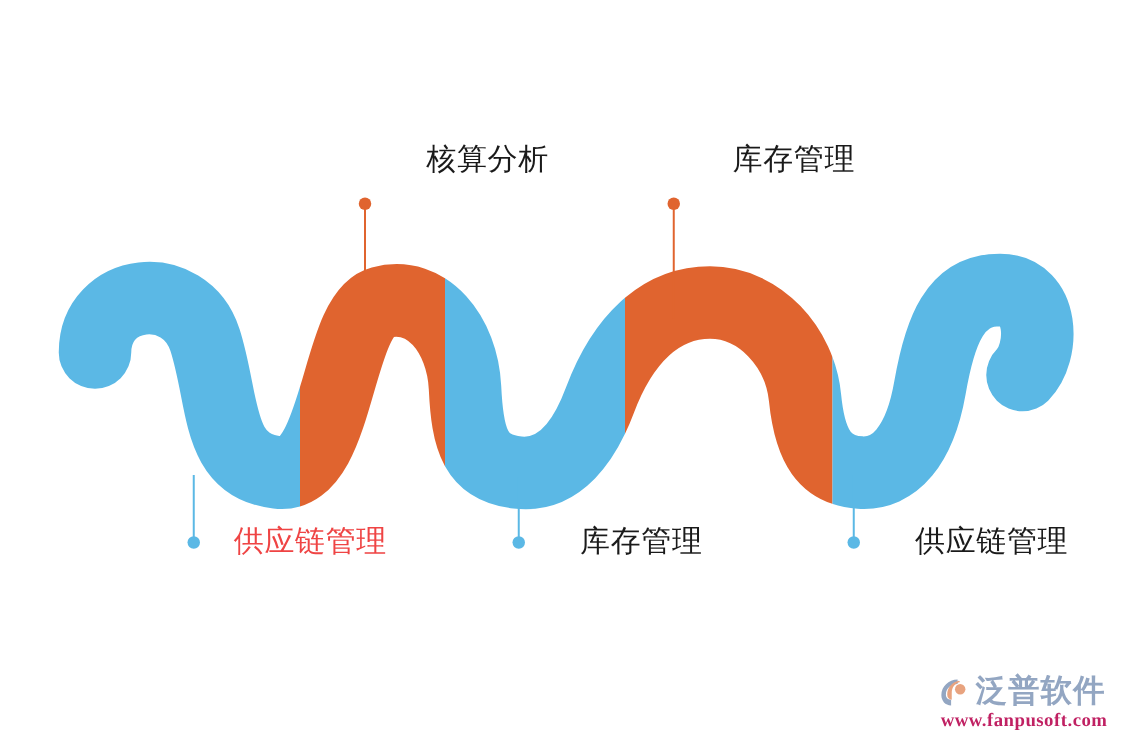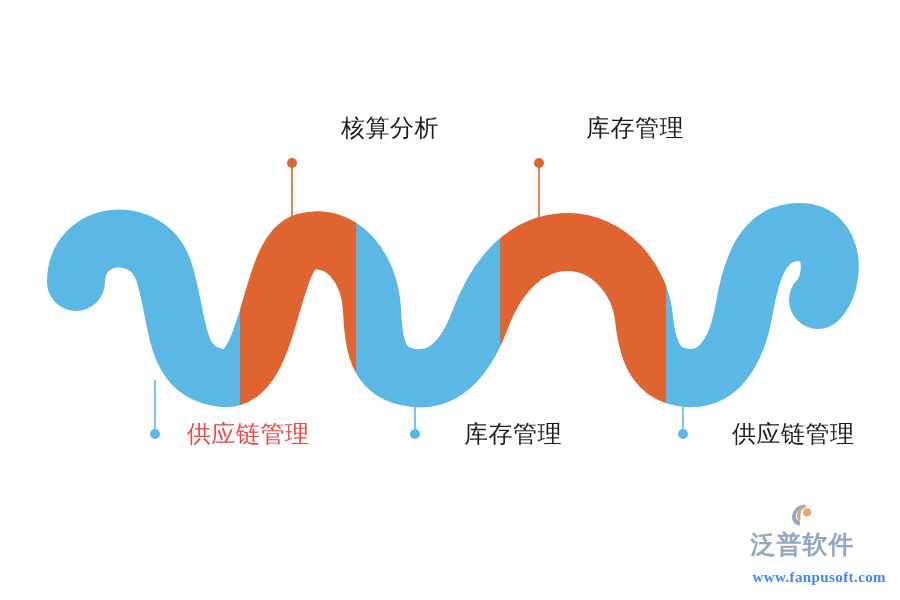--- a/index.html
+++ b/index.html
@@ -42,43 +42,42 @@
     position: absolute;
     right: 14px;
     bottom: 14px;
     display: flex;
     flex-direction: column;
     align-items: flex-start;
     opacity: 0.96;
   }
   #wm-top {
     display: flex;
-    align-items: center;
+    align-items: flex-start;
     gap: 4px;
-    flex-direction: column;
   }
   #wm-mark {
     width: 26px;
     height: 26px;
     flex: 0 0 auto;
   }
   #wm-name {
     font-size: 25px;
     font-weight: bold;
     color: #8fa3c0;
     line-height: 1;
     letter-spacing: 1px;
   }
   #wm-url {
     font-family: "Liberation Serif", "DejaVu Serif", serif;
     font-size: 15px;
     font-weight: bold;
-    color: #3b82f6;
+    color: #be185d;
     letter-spacing: 0.4px;
-    margin-top: 12px;
+    margin-top: 2px;
     margin-left: 2px;
   }
 </style>
 </head>
 <body>
 
 <div id="stage">
 
   <svg id="diagram-svg" viewBox="0 0 900 600" xmlns="http://www.w3.org/2000/svg">
     <defs>

